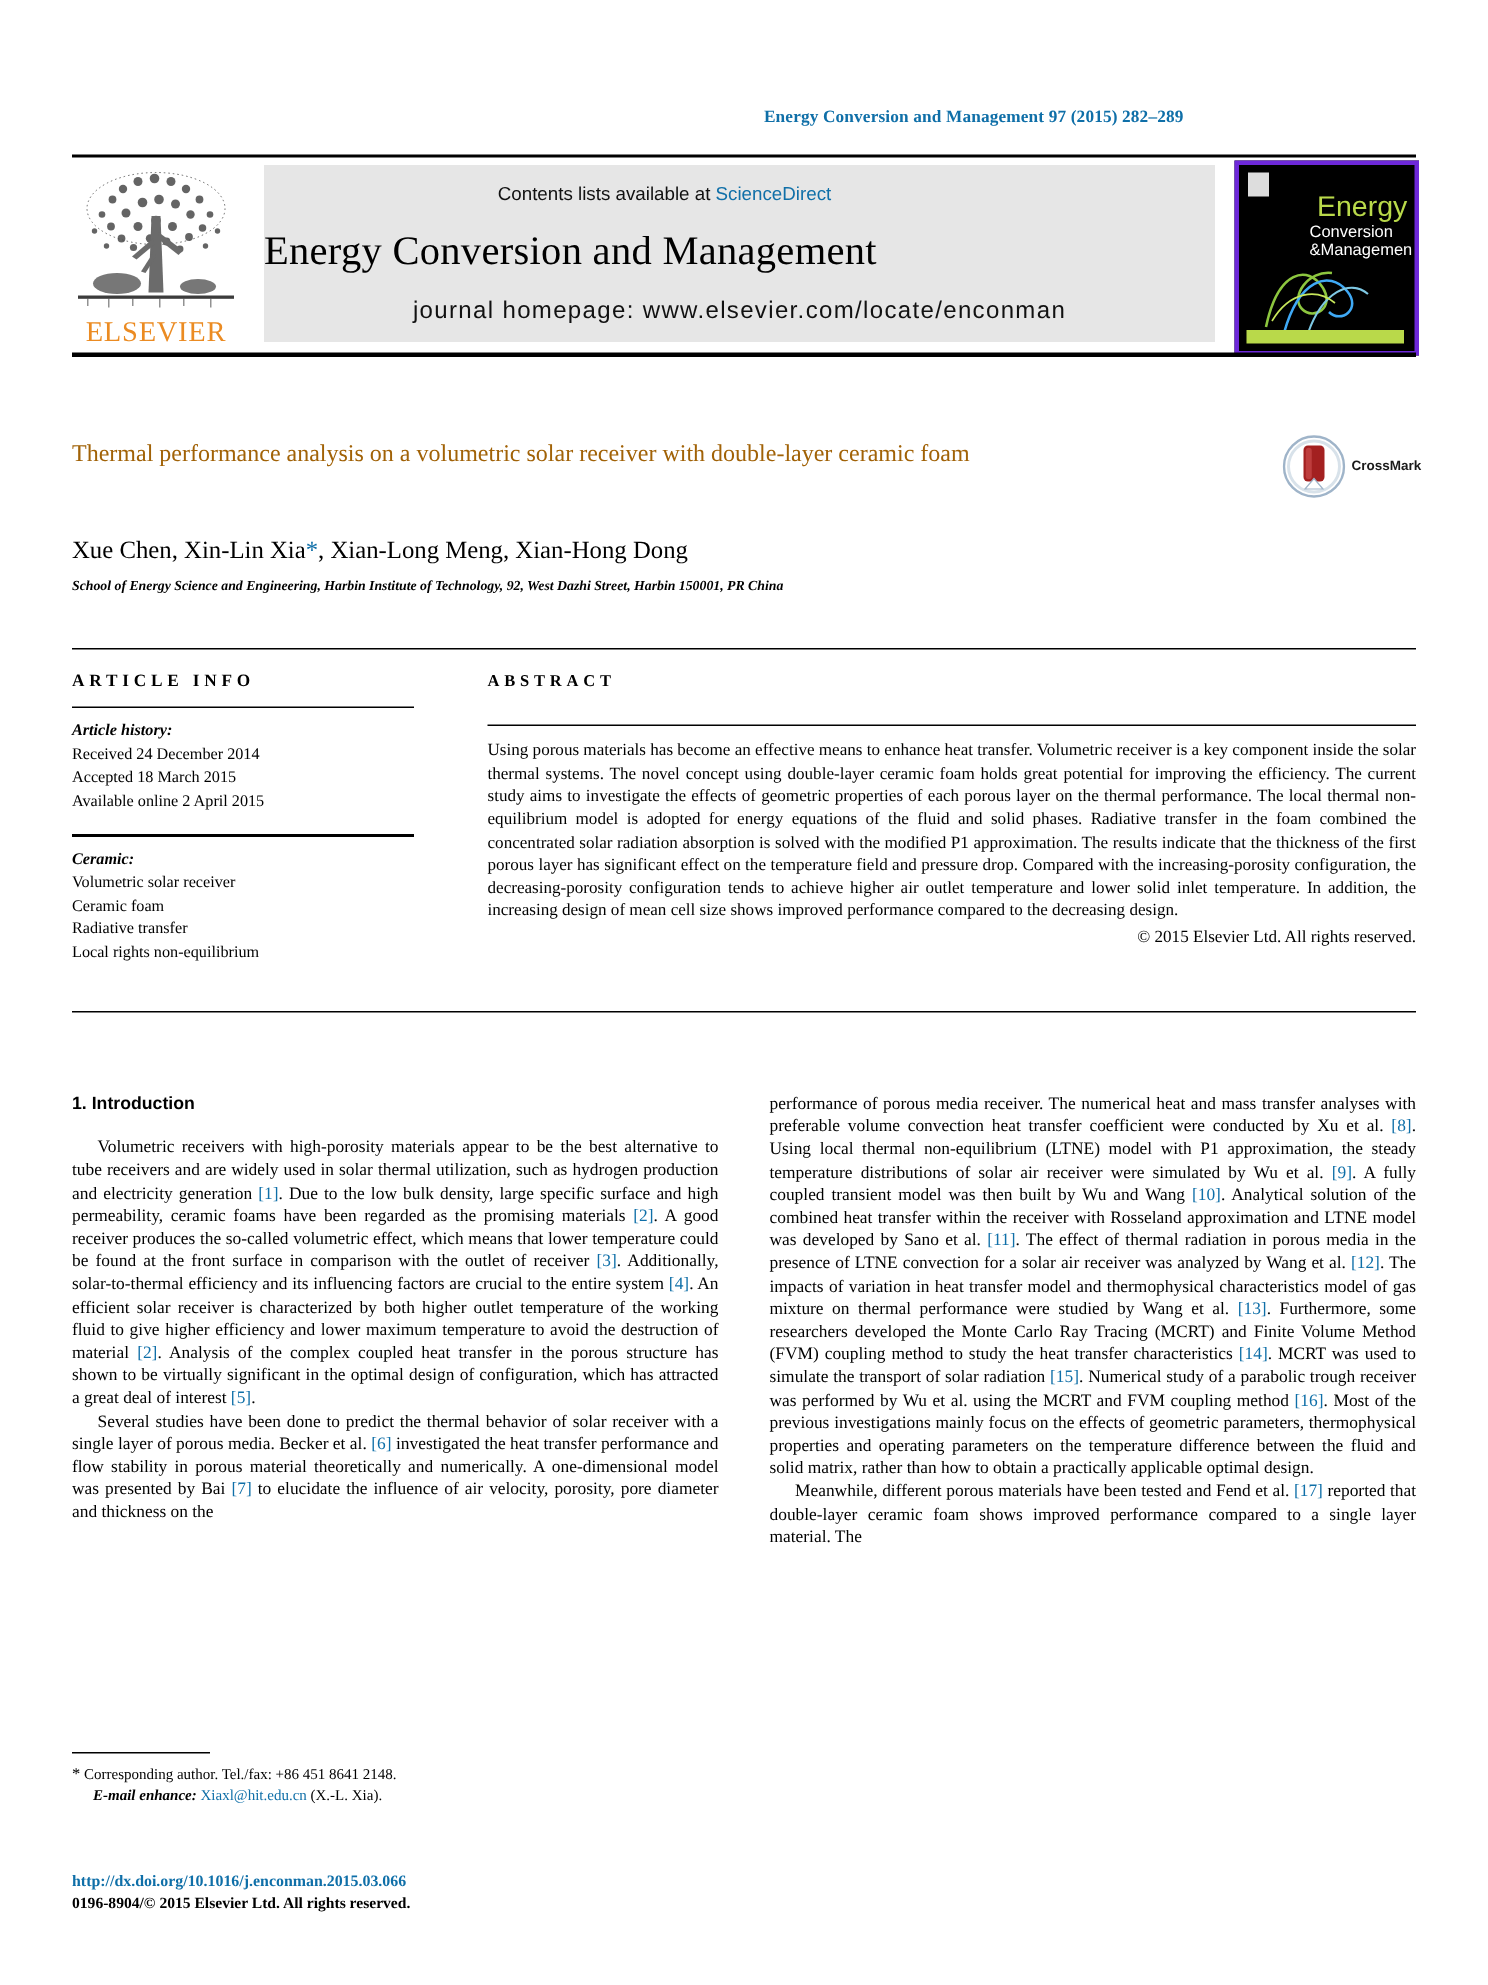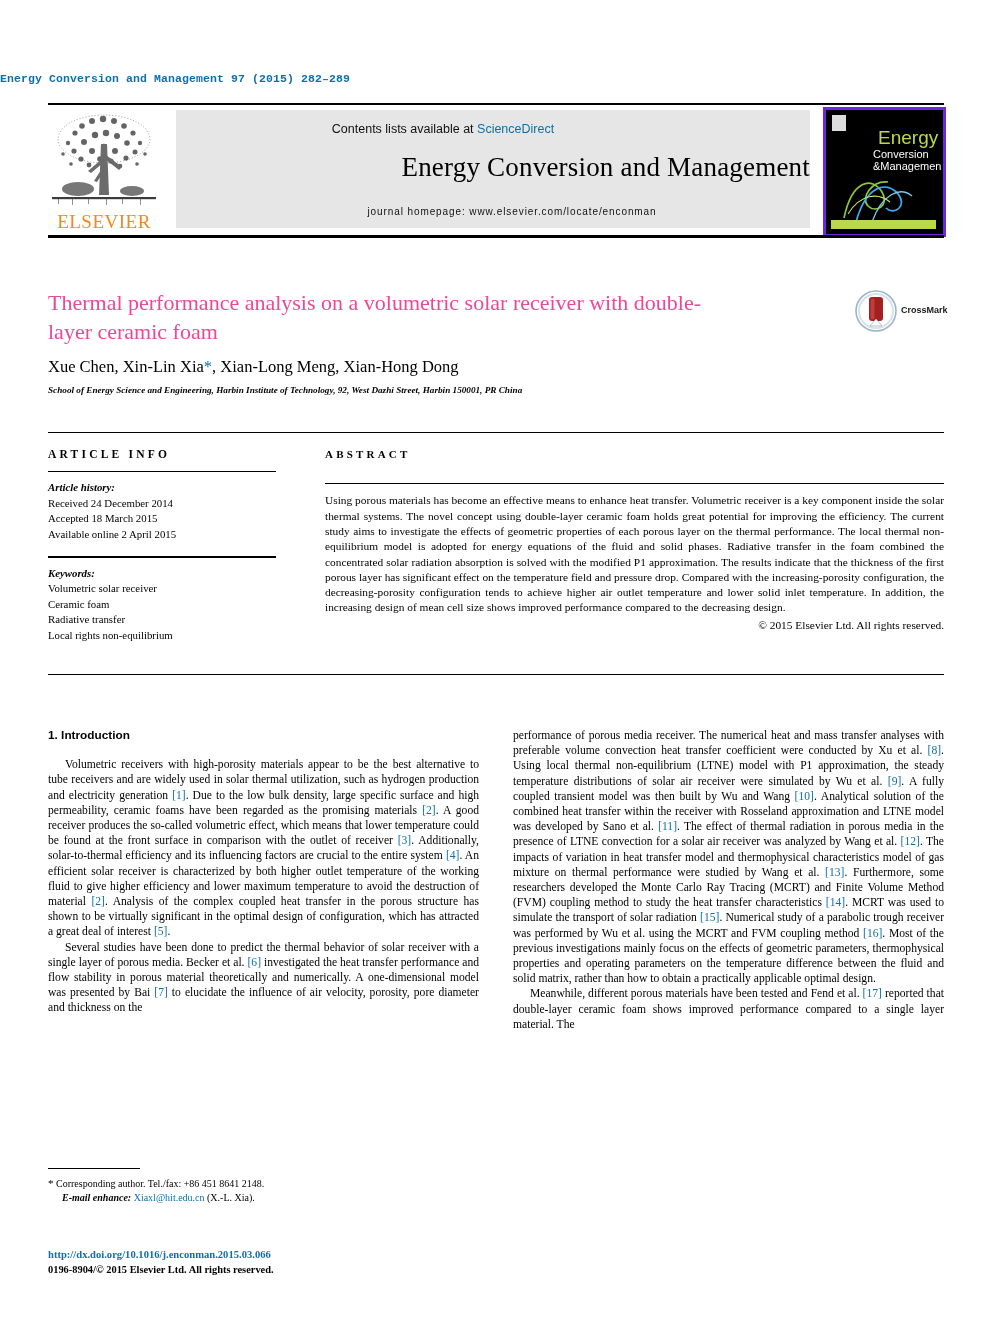--- a/index.html
+++ b/index.html
@@ -20,23 +20,23 @@
     width: 992px;
     height: 1323px;
     background: #fff;
   }
 
   
   .running-head {
     position: absolute;
     top: 72px;
     left: 0;
-    width: 992px;
-    text-align: left;
-    font-family: Liberation Mono, monospace;
+    width: 789px;
+    text-align: right;
+    font-family: Liberation Serif, serif;
     font-size: 11.5px;
     font-weight: bold;
     color: #0f6fa8;
     letter-spacing: 0.1px;
   }
 
   
   .masthead {
     position: absolute;
     left: 48px;
@@ -93,36 +93,35 @@
     font-size: 12.5px;
     color: #111;
   }
   .contents-line .sd {
     color: #0f6fa8;
   }
   .journal-name {
     position: absolute;
     left: 0; top: 42px;
     width: 634px;
-    text-align: right;
+    text-align: left;
     font-family: "Liberation Serif", serif;
     font-size: 27px;
     color: #000;
     letter-spacing: 0.2px;
   }
   .homepage-line {
     position: absolute;
     left: 0; bottom: 11px;
     width: 634px;
     text-align: center;
     font-family: "Liberation Sans", sans-serif;
-    font-size: 10px;
+    font-size: 16px;
     color: #111;
     letter-spacing: 0.9px;
-    padding-left: 19px;
   }
 
   
   .cover-thumb {
     position: absolute;
     left: 775px;
     top: 4px;
     width: 117px;
     height: 124px;
     border: 3px solid #6d28d9;
@@ -130,23 +129,23 @@
     overflow: hidden;
   }
 
   
   .title {
     position: absolute;
     left: 48px;
     top: 288px;
     width: 690px;
     font-family: "Liberation Serif", serif;
-    font-size: 22px;
+    font-size: 16px;
     line-height: 29px;
-    color: #ec4899;
+    color: #a16207;
   }
   .authors {
     position: absolute;
     left: 48px;
     top: 357px;
     width: 760px;
     font-family: "Liberation Serif", serif;
     font-size: 16.5px;
     color: #000;
   }
@@ -449,21 +448,21 @@
 
   <div class="info-col">
     <div class="col-head">ARTICLE INFO</div>
     <div class="hr-block"></div>
     <div class="info-sub">Article history:</div>
     <div class="info-line">Received 24 December 2014</div>
     <div class="info-line">Accepted 18 March 2015</div>
     <div class="info-line">Available online 2 April 2015</div>
     <div class="info-gap"></div>
     <div class="hr-block"></div>
-    <div class="info-sub">Keywords:</div>
+    <div class="info-sub">Ceramic:</div>
     <div class="info-line">Volumetric solar receiver</div>
     <div class="info-line">Ceramic foam</div>
     <div class="info-line">Radiative transfer</div>
     <div class="info-line">Local rights non-equilibrium</div>
   </div>
 
   <div class="abstract-col">
     <div class="abstract-head">ABSTRACT</div>
     <div class="hr-abs"></div>
     <div class="abstract-body">Using porous materials has become an effective means to enhance heat transfer. Volumetric receiver is a key component inside the solar thermal systems. The novel concept using double-layer ceramic foam holds great potential for improving the efficiency. The current study aims to investigate the effects of geometric properties of each porous layer on the thermal performance. The local thermal non-equilibrium model is adopted for energy equations of the fluid and solid phases. Radiative transfer in the foam combined the concentrated solar radiation absorption is solved with the modified P1 approximation. The results indicate that the thickness of the first porous layer has significant effect on the temperature field and pressure drop. Compared with the increasing-porosity configuration, the decreasing-porosity configuration tends to achieve higher air outlet temperature and lower solid inlet temperature. In addition, the increasing design of mean cell size shows improved performance compared to the decreasing design.</div>

